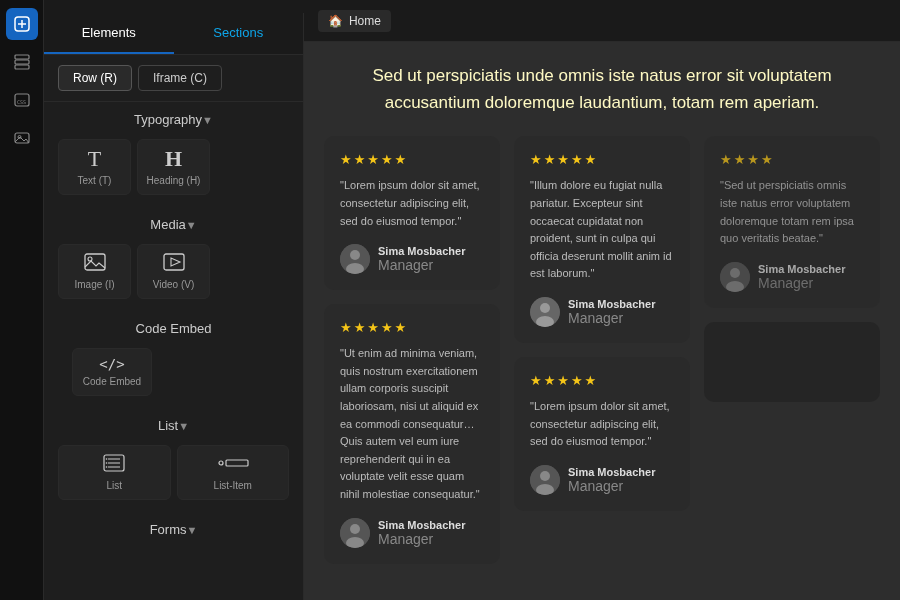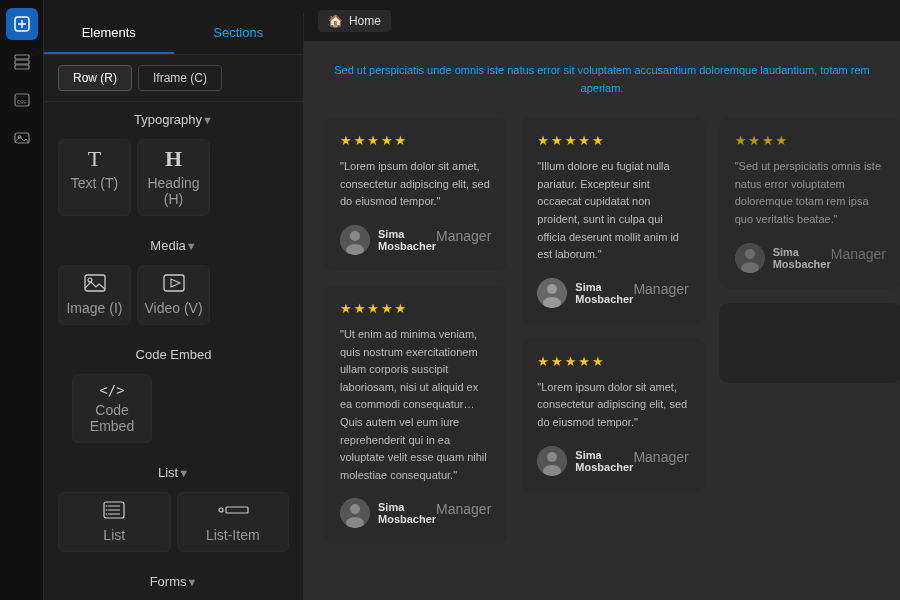--- a/index.html
+++ b/index.html
@@ -119,21 +119,21 @@
       border: 1px solid #2a2a2a;
       background: #252525;
       color: #bbb;
     }
     .element-icon {
       font-size: 20px;
       line-height: 1;
       color: #ccc;
     }
     .element-label {
-      font-size: 14px;
+      font-size: 10px;
       color: #999;
       text-align: center;
     }
 
     .code-embed-item {
       display: flex;
       flex-direction: column;
       align-items: center;
       gap: 5px;
       padding: 8px 4px;
@@ -197,22 +197,22 @@
     }
 
     .page-content {
       width: 100%;
       padding: 10px 0;
     }
 
     .page-header-text {
       text-align: center;
       padding: 10px 30px 20px;
-      color: #0ea5e9;
-      font-size: 11px;
+      color: #fef9c3;
+      font-size: 17px;
       line-height: 1.6;
     }
 
     
     .testimonials-container {
       padding: 0 20px;
       display: grid;
       grid-template-columns: 1fr 1fr 1fr;
       gap: 14px;
       position: relative;
@@ -260,21 +260,21 @@
       background: #555;
       display: flex;
       align-items: center;
       justify-content: center;
       overflow: hidden;
       flex-shrink: 0;
     }
 
     .avatar svg { width: 30px; height: 30px; }
 
-    .author-info { display: flex; flex-direction: row; }
+    .author-info { display: flex; flex-direction: column; }
     .author-name { font-size: 11px; color: #ddd; font-weight: 600; }
     .author-role { font-size: 14px; color: #888; }
 
     .third-col-partial {
       opacity: 0.7;
     }
 
     
     .left-panel::-webkit-scrollbar { width: 4px; }
     .left-panel::-webkit-scrollbar-track { background: #1a1a1a; }

